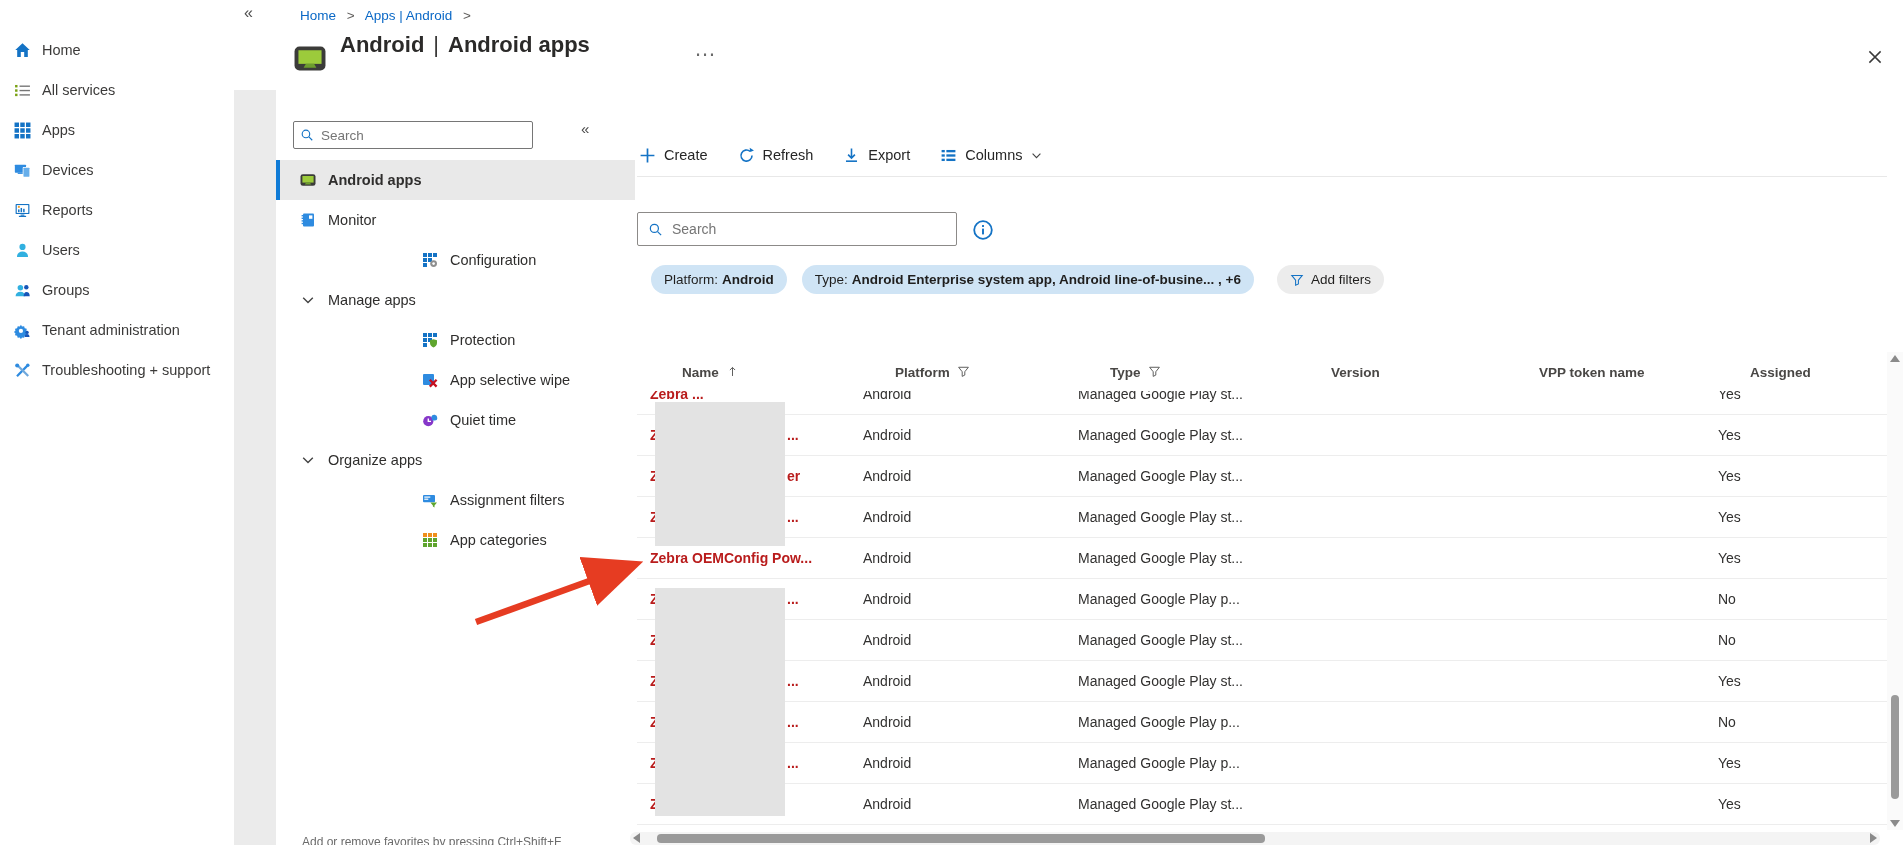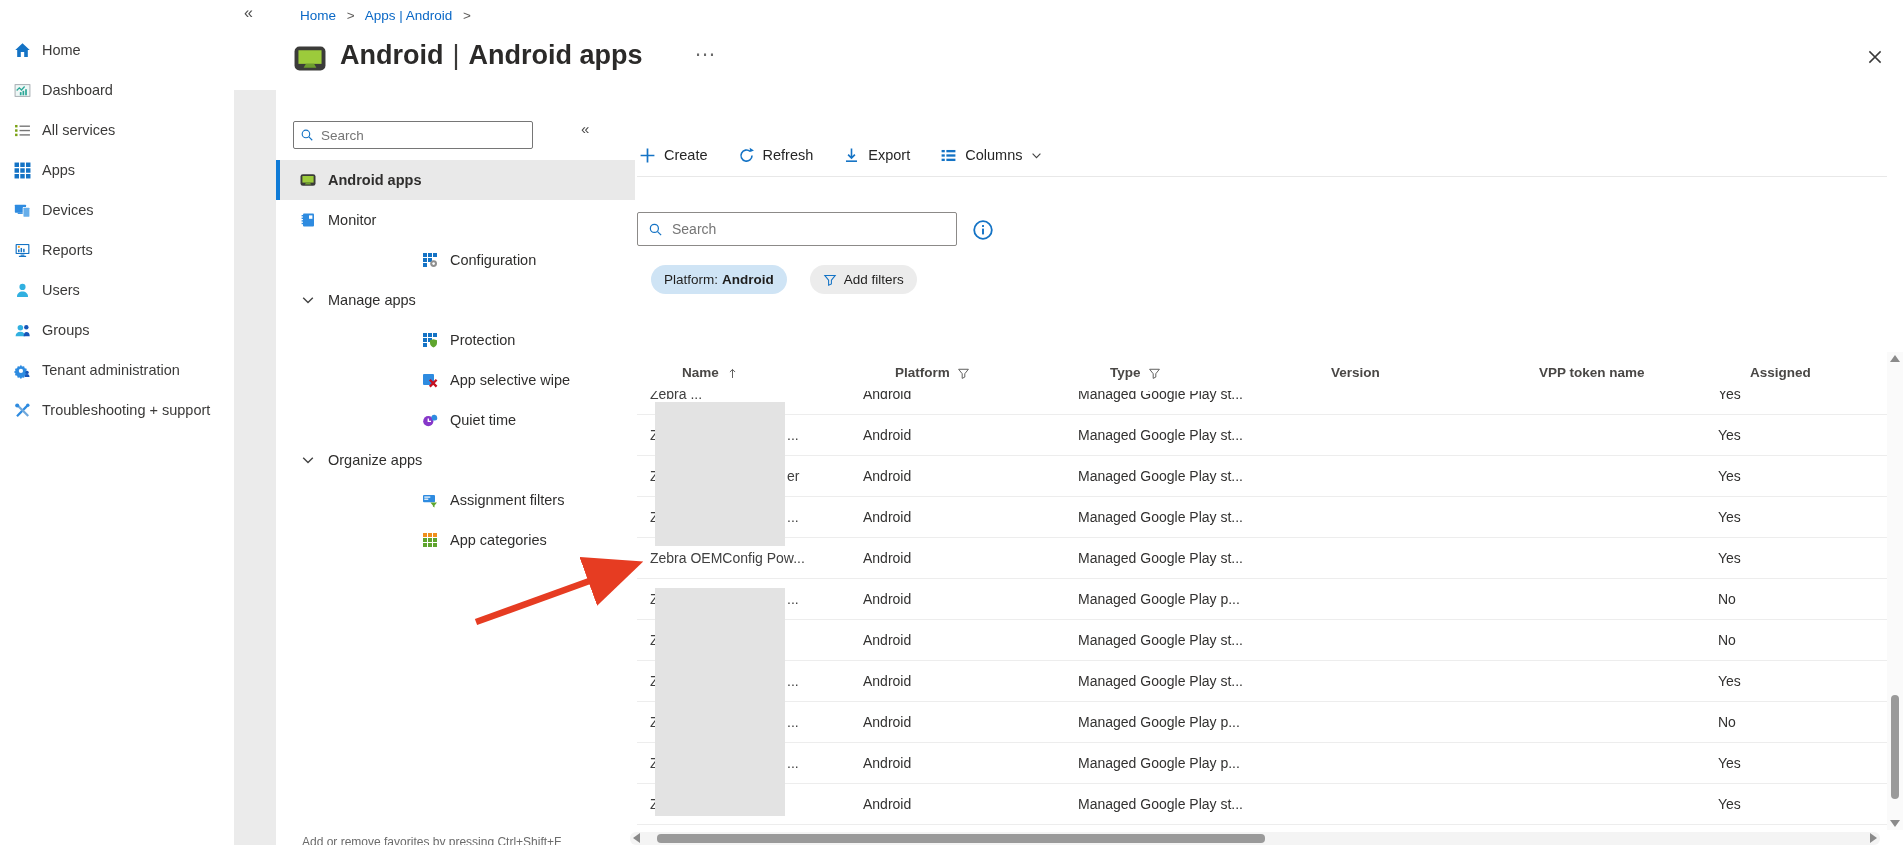--- a/index.html
+++ b/index.html
@@ -30,21 +30,21 @@
   .p-item.selected { background:#e9e9e9; font-weight:700; }
   .p-item.selected::before { content:""; position:absolute; left:0; top:0; bottom:0; width:4px; background:#0f7bd6; }
   .p-item .ic { width:16px; height:16px; flex:0 0 16px; }
   #panel-hint { position:absolute; left:26px; top:835px; font-size:12px; color:#6b6b6b; white-space:nowrap; }
 
   
   #breadcrumb { position:absolute; left:300px; top:8px; font-size:13.5px; z-index:2; }
   #breadcrumb .bc-link { color:#0a68c6; cursor:pointer; }
   #breadcrumb .sep { color:#605e5c; margin:0 7px; }
   #title-icon { position:absolute; left:291px; top:42px; width:38px; height:33px; }
-  #page-title { position:absolute; left:340px; top:40px; font-size:27px; color:#2b2a29; white-space:nowrap; }
+  #page-title { position:absolute; left:340px; top:32px; font-size:22px; color:#2b2a29; white-space:nowrap; }
   #page-title .t-bold { font-weight:700; }
   #page-title .t-sep { margin:0 9px; color:#3a3938; font-weight:400; }
   #more-btn { position:absolute; left:694px; top:36px; font-size:22px; color:#6a6a6a; letter-spacing:1px; cursor:pointer; }
   #close-btn { position:absolute; left:1866px; top:48px; width:18px; height:18px; cursor:pointer; }
 
   
   #toolbar { position:absolute; left:639px; top:138px; height:34px; display:flex; align-items:center; gap:30px; }
   .tb-item { display:flex; align-items:center; gap:8px; cursor:pointer; }
   .tb-item .ic { width:17px; height:17px; }
   .tb-item .chev { width:13px; height:13px; display:none; }
@@ -59,29 +59,29 @@
   #info-btn { position:absolute; left:972px; top:219px; width:22px; height:22px; cursor:pointer; }
   #pills { position:absolute; left:651px; top:265px; height:29px; display:flex; align-items:center; gap:15px; }
   .pill { height:29px; display:flex; align-items:center; background:#cfe4f5; border-radius:15px; padding:0 13px; font-size:13.5px; color:#1f1e1d; white-space:nowrap; cursor:pointer; }
   .pill .pill-value { font-weight:700; margin-left:4px; }
   .pill.addf { background:#ececec; margin-left:8px; gap:7px; }
   .pill.addf .ic { width:14px; height:14px; }
 
   
   .gridcols { display:grid; grid-template-columns:213px 215px 221px 208px 211px 1fr; padding-left:13px; }
   #thead { position:absolute; left:637px; top:354px; width:1250px; height:36px; align-items:center; }
-  .th { display:flex; align-items:flex-end; gap:7px; font-size:13.5px; font-weight:700; color:#494745; cursor:pointer;padding-left:32px; }
+  .th { display:flex; align-items:flex-start; gap:7px; font-size:13.5px; font-weight:700; color:#494745; cursor:pointer;padding-left:32px; }
   .th .ic { display:none; width:13px; height:13px; }
   .th .ic.show { display:inline-flex; }
   #tbody { position:absolute; left:637px; top:391px; width:1250px; height:437px; overflow:hidden; }
   #tbody-inner { margin-top:-17px; }
   .trow { height:41px; align-items:center; border-bottom:1px solid #ededed; background:#fff; }
   .td { font-size:14px; color:#323130; white-space:nowrap; overflow:hidden; }
   .td.name { position:relative; height:100%; display:flex; align-items:center; }
-  .applink { color:#404040; font-weight:400; text-decoration:none; cursor:pointer; }
+  .applink { color:#b91c1c; font-weight:700; text-decoration:none; cursor:pointer; }
   .suffix { position:absolute; left:137px; top:50%; transform:translateY(-50%); }
 
   .redact { position:absolute; left:655px; width:130px; background:#e3e3e3; z-index:5; }
   #redact-1 { top:402px; height:144px; }
   #redact-2 { top:588px; height:228px; }
 
   
   #arrow-annotation { position:absolute; left:458px; top:546px; width:210px; height:86px; z-index:20; pointer-events:none; }
 
   
@@ -111,32 +111,20 @@
 
         <div class="sb-item">
           <span class="ic">
             <svg viewBox="0 0 16 16">
               <path d="M8 1.2 14.8 7.6 13 7.6 13 14 9.6 14 9.6 9.4 6.4 9.4 6.4 14 3 14 3 7.6 1.2 7.6z" fill="#1473c5"></path>
             </svg>
           </span>
           <span>Home</span>
         </div>
 
-        <div class="sb-item">
-          <span class="ic">
-            <svg viewBox="0 0 16 16">
-              <rect x="1" y="2.5" width="14" height="11" fill="#eef7f6" stroke="#9aa0a6" stroke-width="0.8"></rect>
-              <path d="M2.5 8 5 5.5 7 7.5 10 4.2" stroke="#2ba797" stroke-width="1.2" fill="none"></path>
-              <rect x="5.5" y="9.5" width="1.6" height="3" fill="#2ba797"></rect>
-              <rect x="8" y="8.3" width="1.6" height="4.2" fill="#2ba797"></rect>
-              <rect x="10.5" y="6.8" width="1.6" height="5.7" fill="#2ba797"></rect>
-            </svg>
-          </span>
-          <span>Dashboard</span>
-        </div>
 
         <div class="sb-item">
           <span class="ic">
             <svg viewBox="0 0 16 16">
               <g fill="#7aa113">
                 <rect x="1" y="2.8" width="2.3" height="2.3"></rect>
                 <rect x="1" y="6.9" width="2.3" height="2.3"></rect>
                 <rect x="1" y="11" width="2.3" height="2.3"></rect>
               </g>
               <g fill="#767676">
@@ -497,20 +485,24 @@
         <rect x="7.3" y="4.4" width="1.4" height="1.4" fill="#1473c5"></rect>
       </svg>
     </span>
   <div id="pills">
 
       <div class="pill">
         <span class="pill-label">Platform:</span>
         <span class="pill-value">Android</span>
       </div>
 
+      <div class="pill">
+        <span class="pill-label">Type:</span>
+        <span class="pill-value">Android Enterprise system app, Android line-of-busine... , +6</span>
+      </div>
 
     <div class="pill addf">
       <span class="ic">
           <svg viewBox="0 0 16 16">
             <path d="M2 2.8 H14 L9.6 8.3 V12.4 L6.4 14 V8.3z" fill="none" stroke="#1473c5" stroke-width="1.2"></path>
           </svg>
         </span>
       <span>Add filters</span>
     </div>
   </div>

